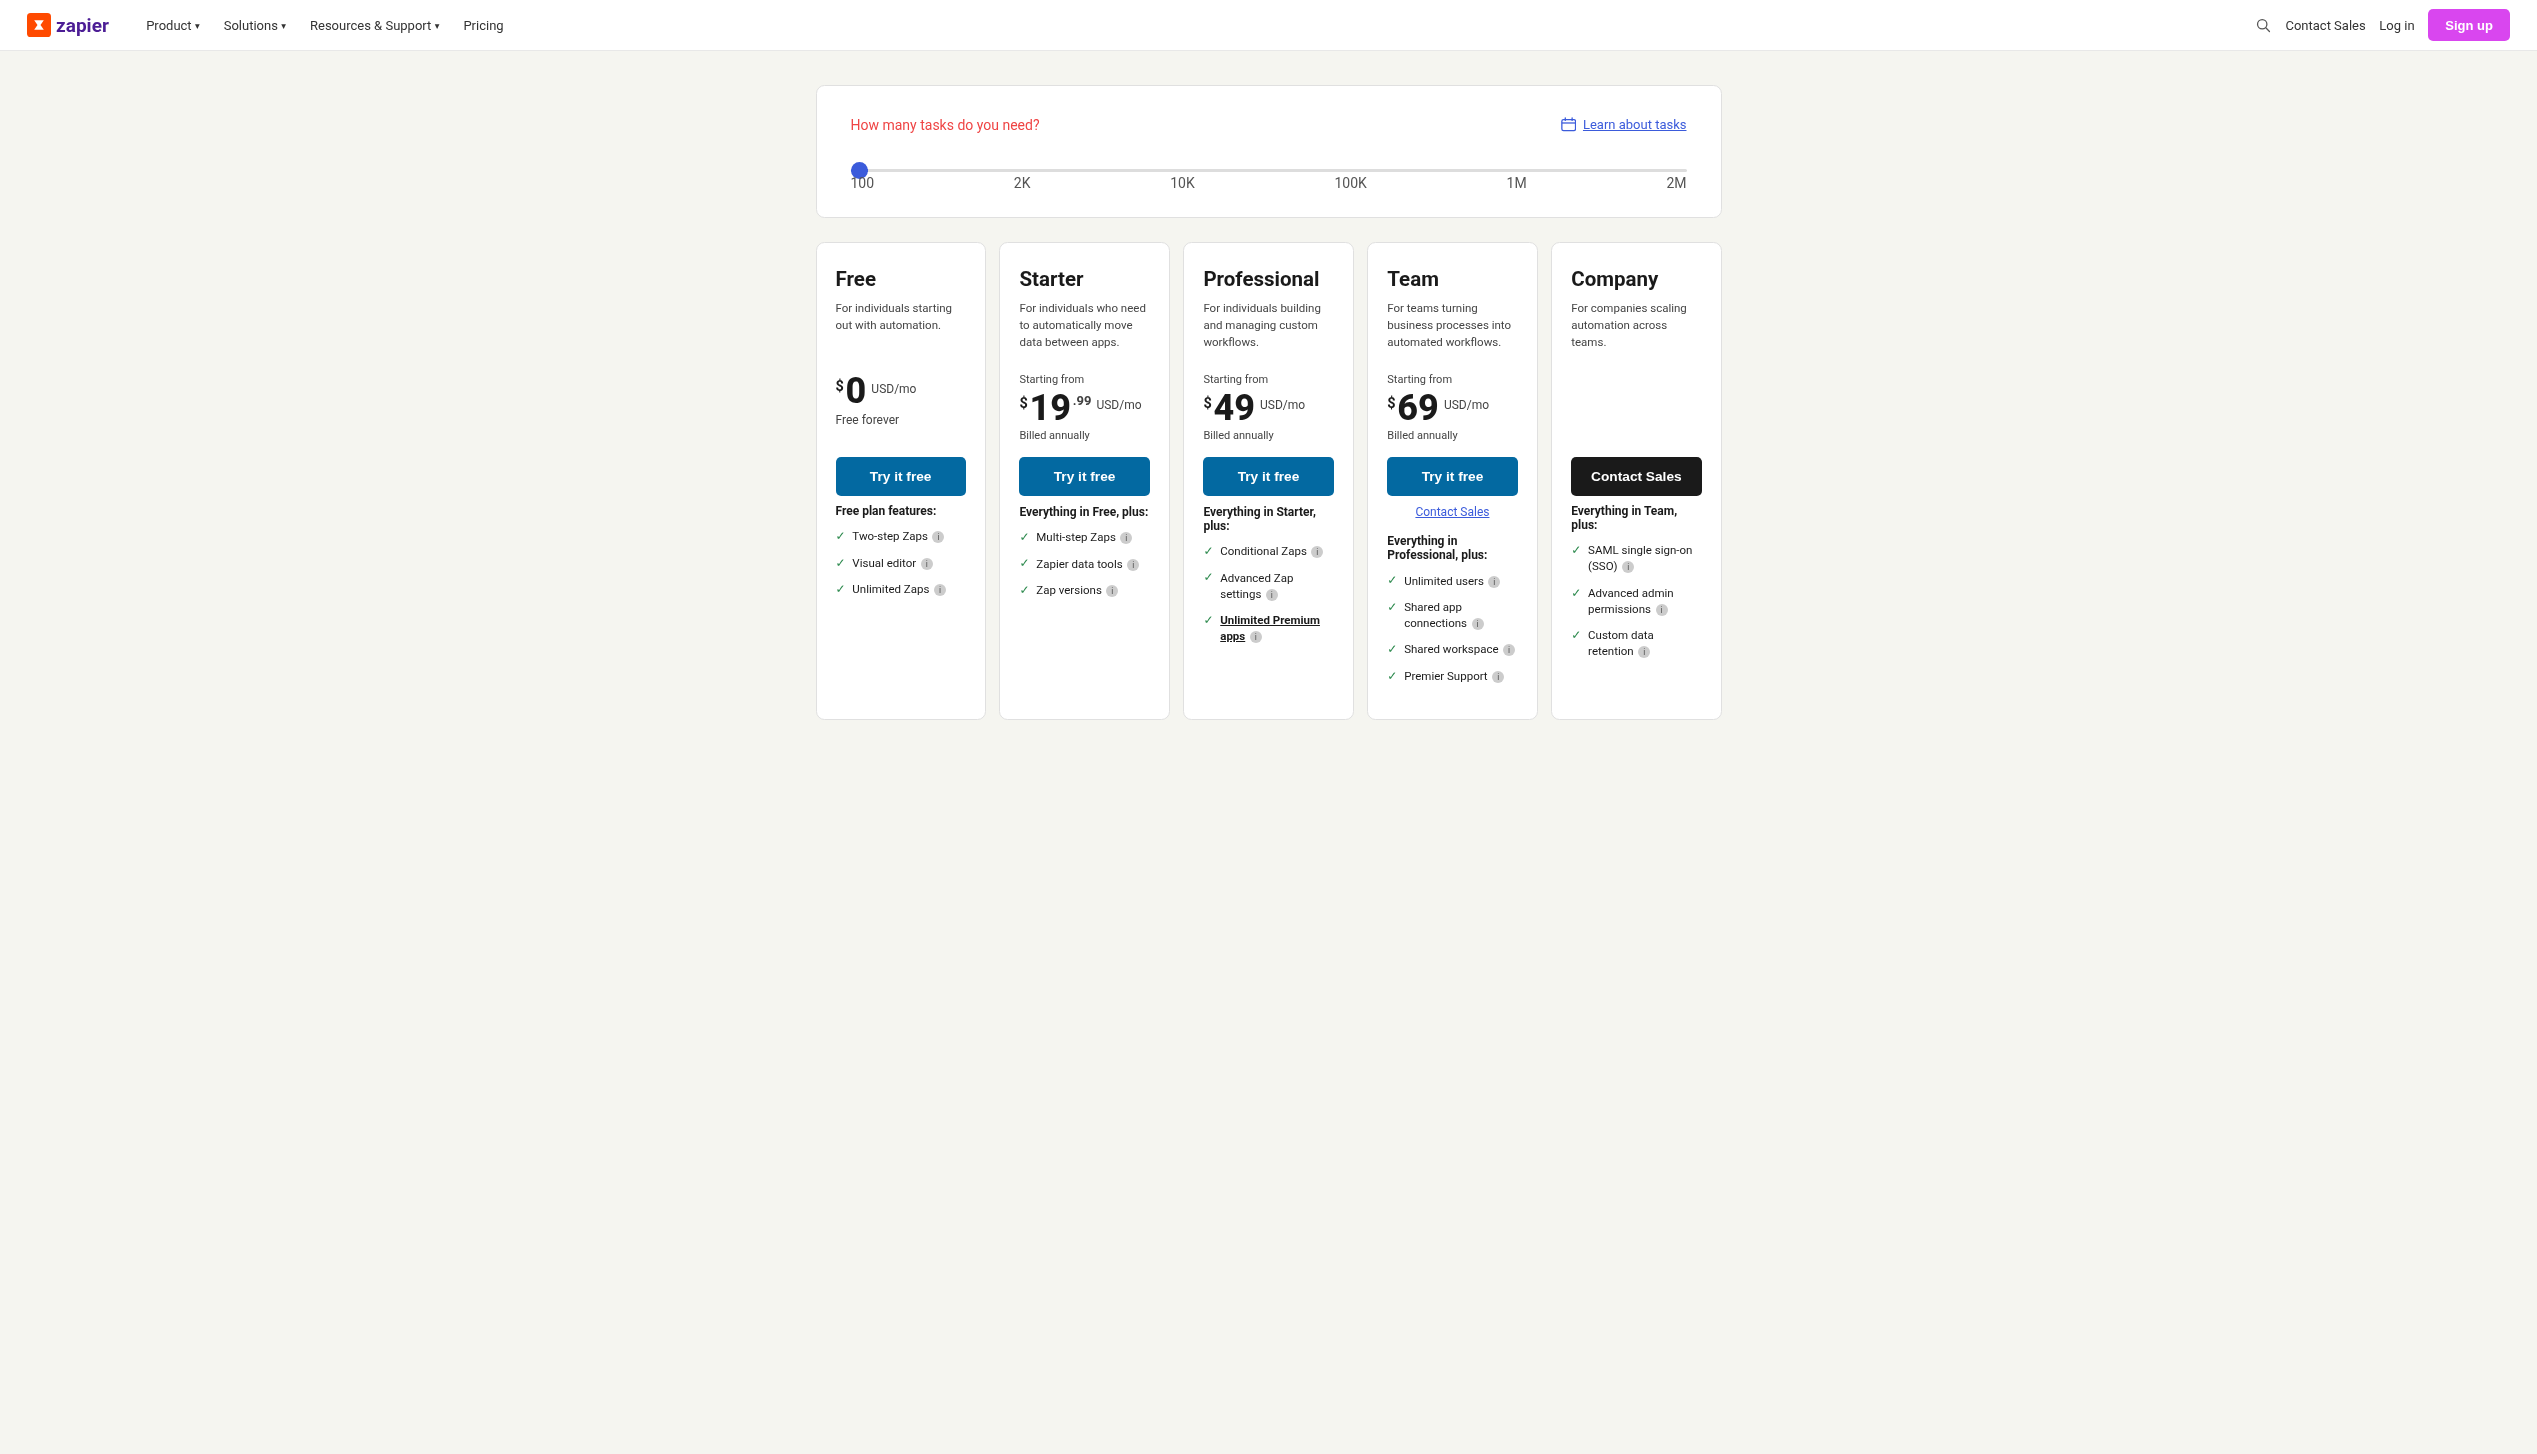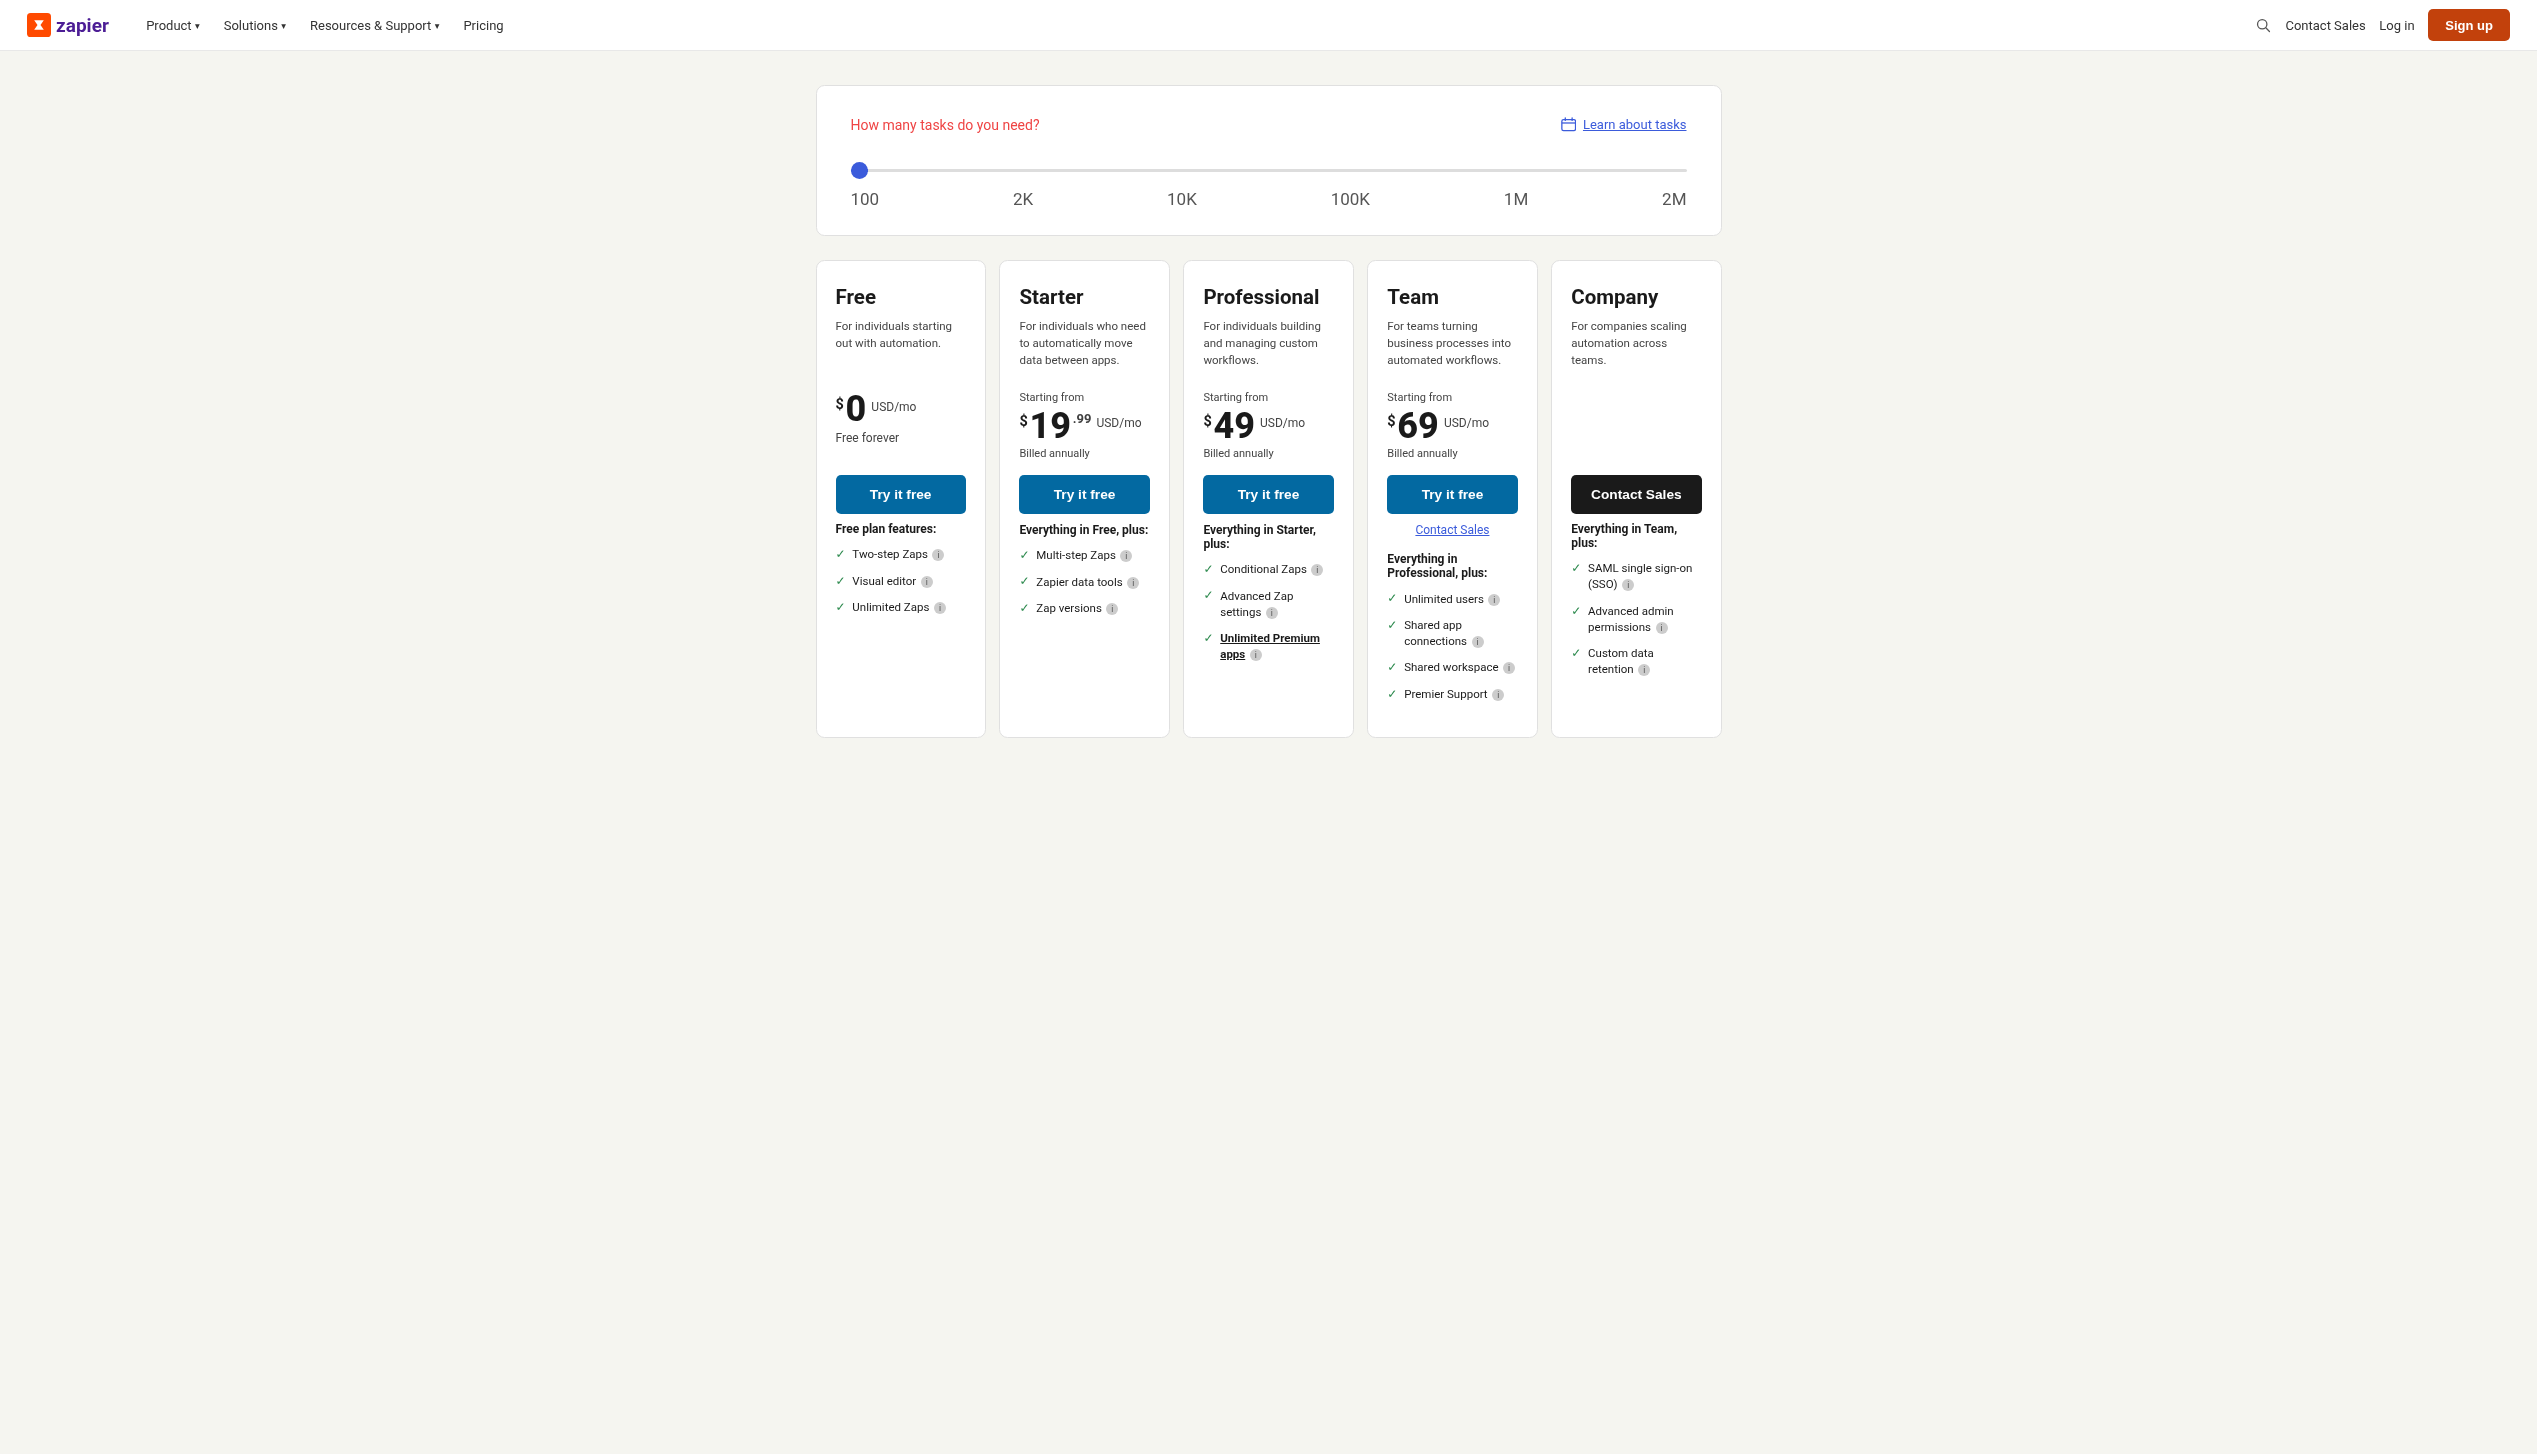--- a/index.html
+++ b/index.html
@@ -63,21 +63,21 @@
       color: #555;
       display: flex;
       align-items: center;
     }
     .nav-contact, .nav-login {
       font-size: 13px;
       color: #333;
       cursor: pointer;
     }
     .nav-signup {
-      background: #c2410c;
+      background: #d946ef;
       color: #fff;
       border: none;
       border-radius: 5.1px;
       padding: 8.5px 17px;
       font-size: 13px;
       font-weight: 600;
       cursor: pointer;
     }
 
     
@@ -111,22 +111,22 @@
       align-items: center;
       gap: 6.8px;
       color: #3b5bdb;
       font-size: 13px;
       text-decoration: underline;
       cursor: pointer;
     }
     .slider-labels {
       display: flex;
       justify-content: space-between;
-      margin-top: 14px;
-      font-size: 17px;
+      margin-top: 0;
+      font-size: 14px;
       color: #555;
     }
 
     
     .pricing-cards {
       display: grid;
       grid-template-columns: repeat(5, 1fr);
       gap: 13.7px;
       align-items: start;
     }

